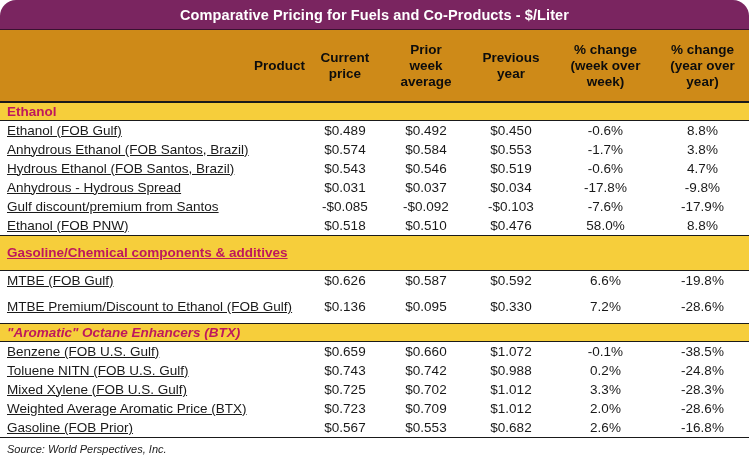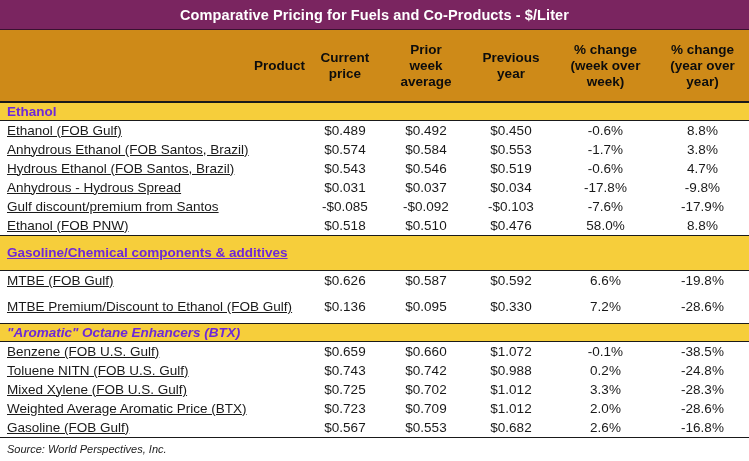--- a/index.html
+++ b/index.html
@@ -14,20 +14,21 @@
     -webkit-font-smoothing: antialiased;
   }
 
   #table-wrap {
     width: 749px;
     height: 461px;
     box-sizing: border-box;
     position: relative;
     background: #ffffff;
     overflow: hidden;
+    border-radius: 16px;
   }
 
   
   .title-bar {
     height: 30px;
     background: #7A2560;
     color: #ffffff;
     display: flex;
     align-items: center;
     justify-content: center;
@@ -80,21 +81,21 @@
     text-align: center;
     vertical-align: middle;
     padding: 0 4px !important;
   }
 
   
   tr.section td {
     background: #F6CE3B;
     font-weight: bold;
     font-size: 13.5px;
-    color: #6d28d9;
+    color: #be185d;
     border-top: 1px solid #1a1a1a;
     border-bottom: 1px solid #1a1a1a;
     height: 17px;
     line-height: 16px;
   }
   tr.section.two-line td { height: 34px; text-decoration: underline; }
   tr.section td.section-label {
     text-align: left;
     padding-left: 7px !important;
   }
@@ -280,21 +281,21 @@
         </tr>
         <tr class="data">
           <td class="cell-product">Weighted Average Aromatic Price (BTX)</td>
           <td class="cell-num">$0.723</td>
           <td class="cell-num">$0.709</td>
           <td class="cell-num">$1.012</td>
           <td class="cell-num">2.0%</td>
           <td class="cell-num">-28.6%</td>
         </tr>
         <tr class="data last-in-block">
-          <td class="cell-product">Gasoline (FOB Gulf)</td>
+          <td class="cell-product">Gasoline (FOB Prior)</td>
           <td class="cell-num">$0.567</td>
           <td class="cell-num">$0.553</td>
           <td class="cell-num">$0.682</td>
           <td class="cell-num">2.6%</td>
           <td class="cell-num">-16.8%</td>
         </tr>
       </tbody>
   </table>
 
   <div class="source">Source: World Perspectives, Inc.</div>

